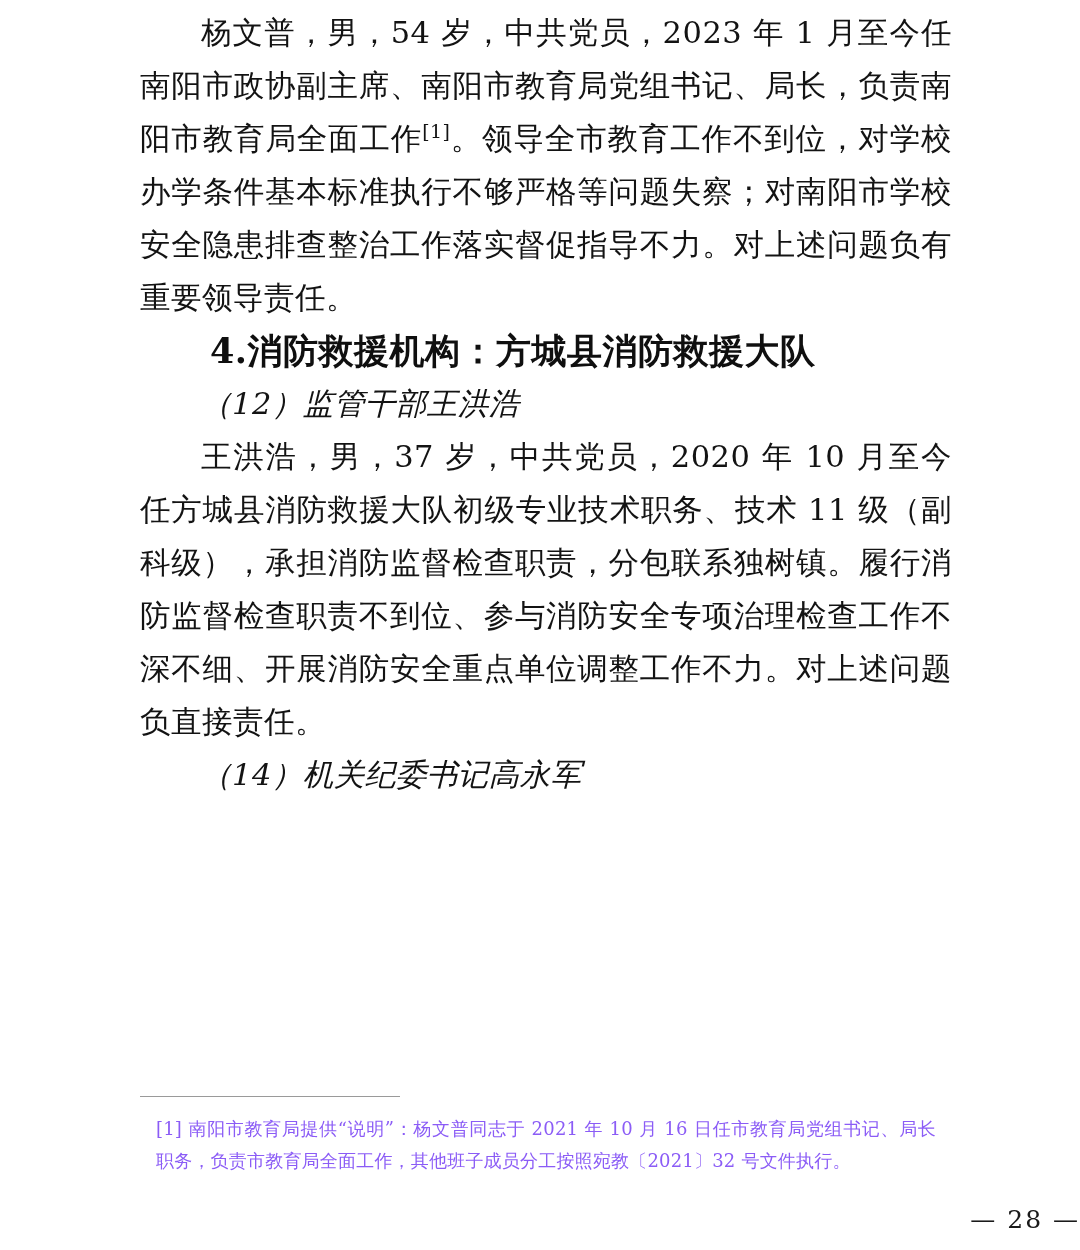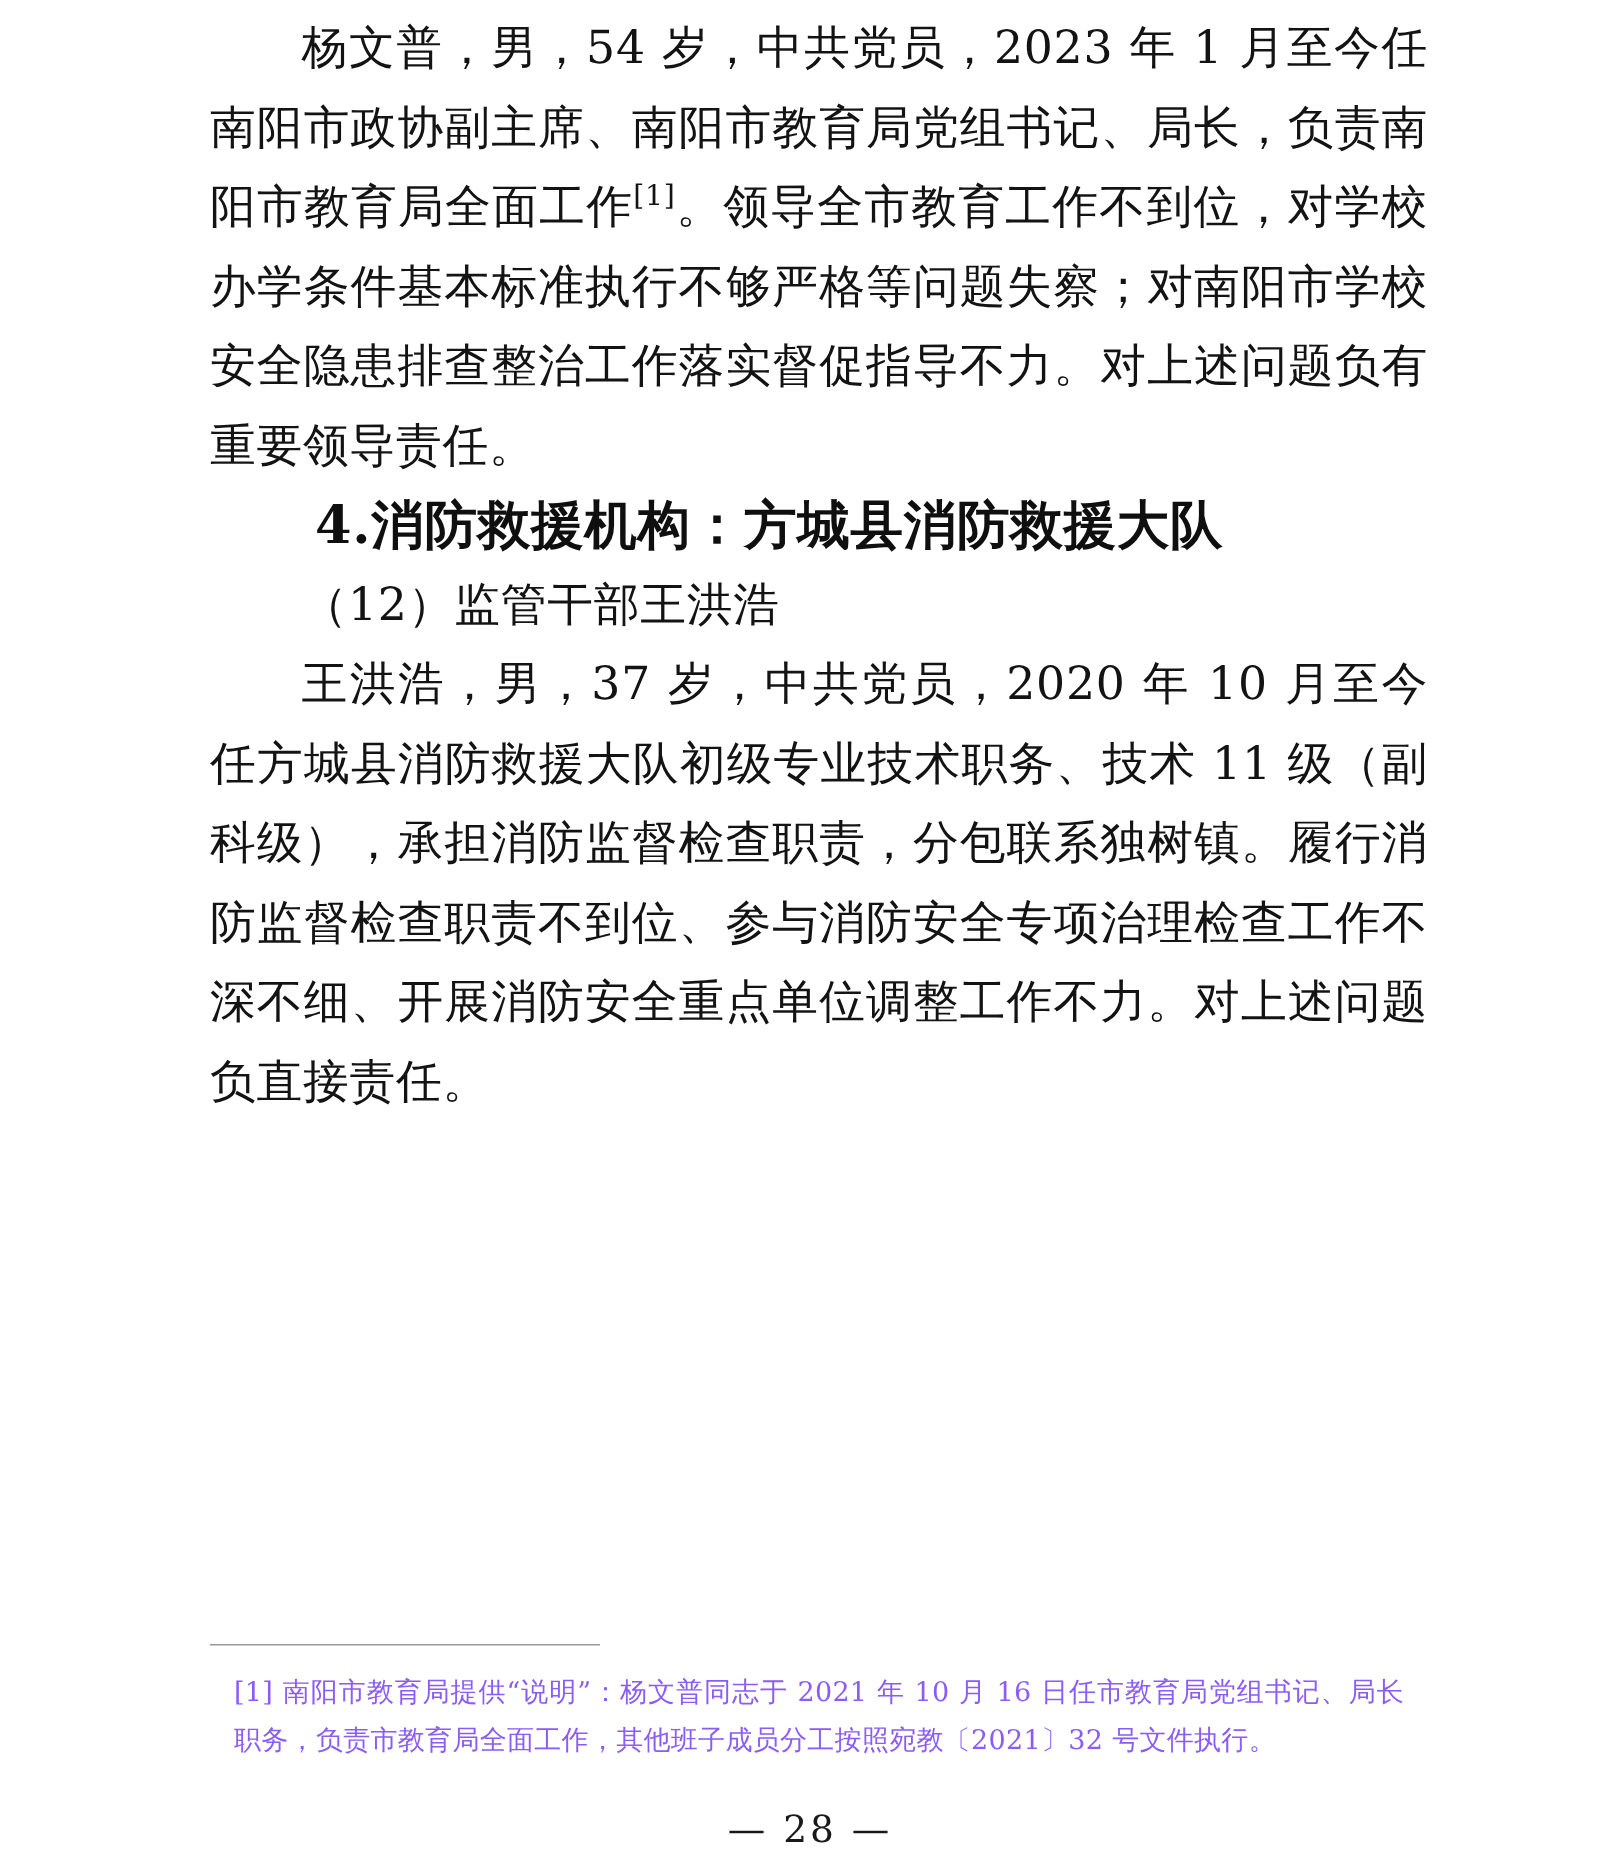--- a/index.html
+++ b/index.html
@@ -40,20 +40,21 @@
     letter-spacing: 0.5px;
     color: #0f0f0f;
   }
   .sub-item {
     font-size: 30.5px;
     line-height: 53px;
     text-indent: 2em;
     margin: 0;
     letter-spacing: 0.5px;
     color: #131313;
+    font-style: italic;
   }
   .fn-ref {
     font-size: 0.62em;
     vertical-align: super;
     line-height: 0;
   }
   .footnote-zone {
     position: absolute;
     left: 140px;
     right: 128px;
@@ -72,21 +73,21 @@
     text-justify: inter-ideograph;
     color: #8b5cf6;
     margin: 16px;
     letter-spacing: 0.2px;
   }
   .page-number {
     position: absolute;
     left: 0;
     right: 0;
     top: 1205px;
-    text-align: center;
+    text-align: right;
     font-size: 25px;
     color: #1a1a1a;
     letter-spacing: 2px;
   }
 </style>
 </head>
 <body>
 
 <div class="page">
 
@@ -94,20 +95,21 @@
 
   <p class="heading">4.消防救援机构：方城县消防救援大队</p>
 
   <p class="sub-item">（12）监管干部王洪浩</p>
 
   <p class="body-text">王洪浩，男，37 岁，中共党员，2020 年 10 月至今任方城县消防救援大队初级专业技术职务、技术 11 级（副科级），承担消防监督检查职责，分包联系独树镇。履行消防监督检查职责不到位、参与消防安全专项治理检查工作不深不细、开展消防安全重点单位调整工作不力。对上述问题负直接责任。</p>
 
 
 
 
+  <p class="sub-item">（14）机关纪委书记高永军</p>
 
   <div class="footnote-zone">
     <div class="fn-rule"></div>
     <p class="footnote-text"><span>[1]</span> <span>南阳市教育局提供“说明”：杨文普同志于 2021 年 10 月 16 日任市教育局党组书记、局长职务，负责市教育局全面工作，其他班子成员分工按照宛教〔2021〕32 号文件执行。</span></p>
   </div>
 
   <div class="page-number">— 28 —</div>
 
 </div>
 

